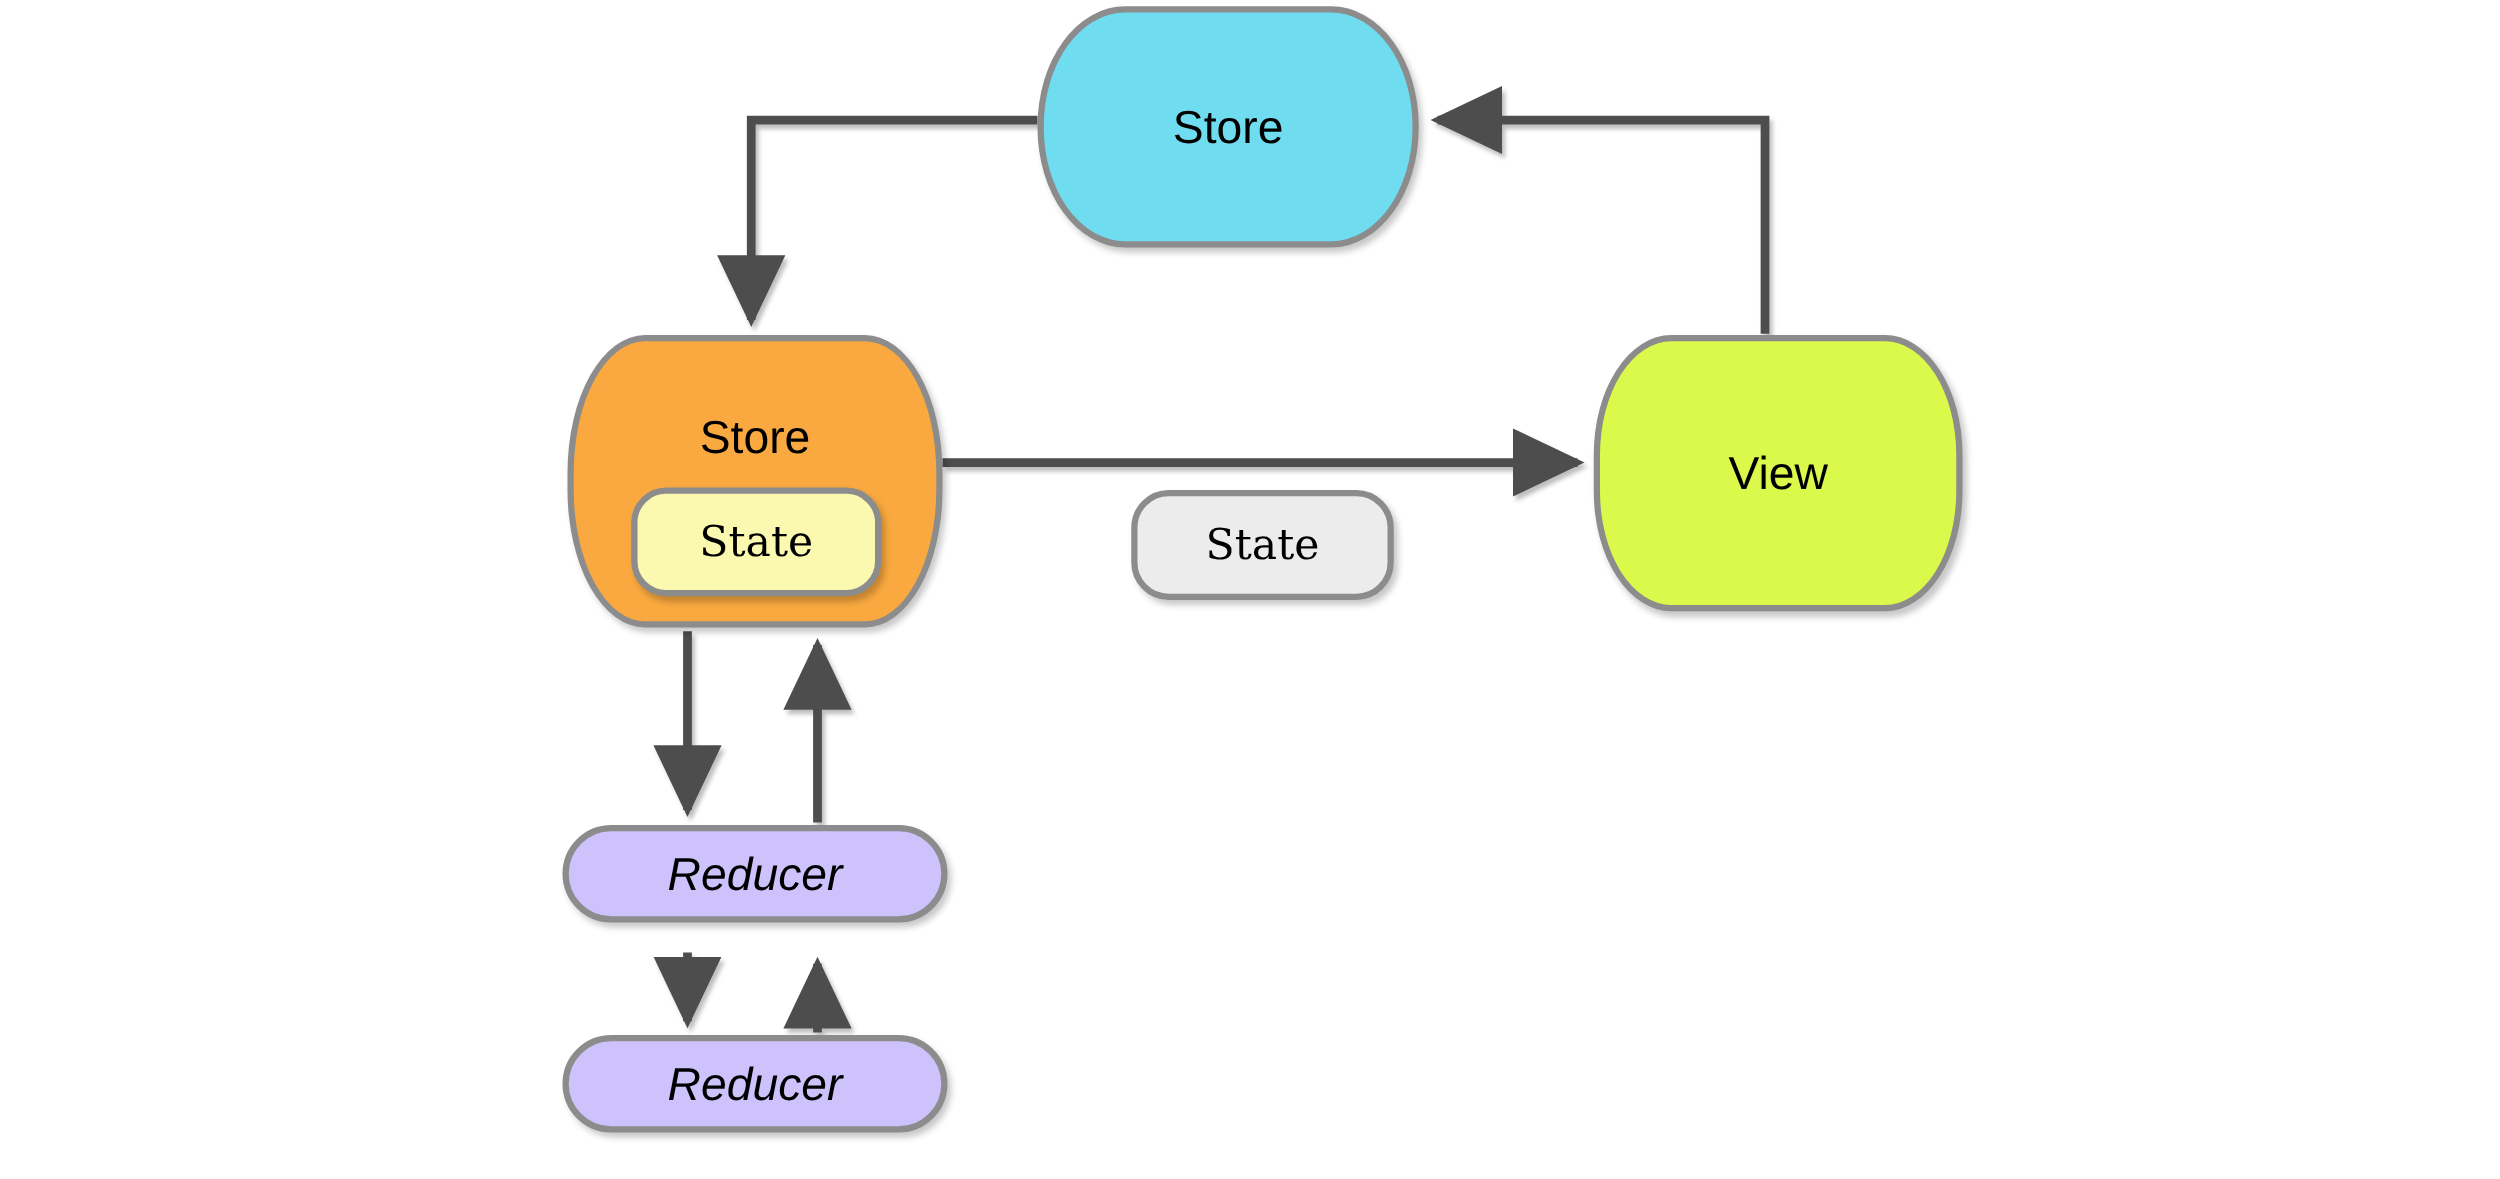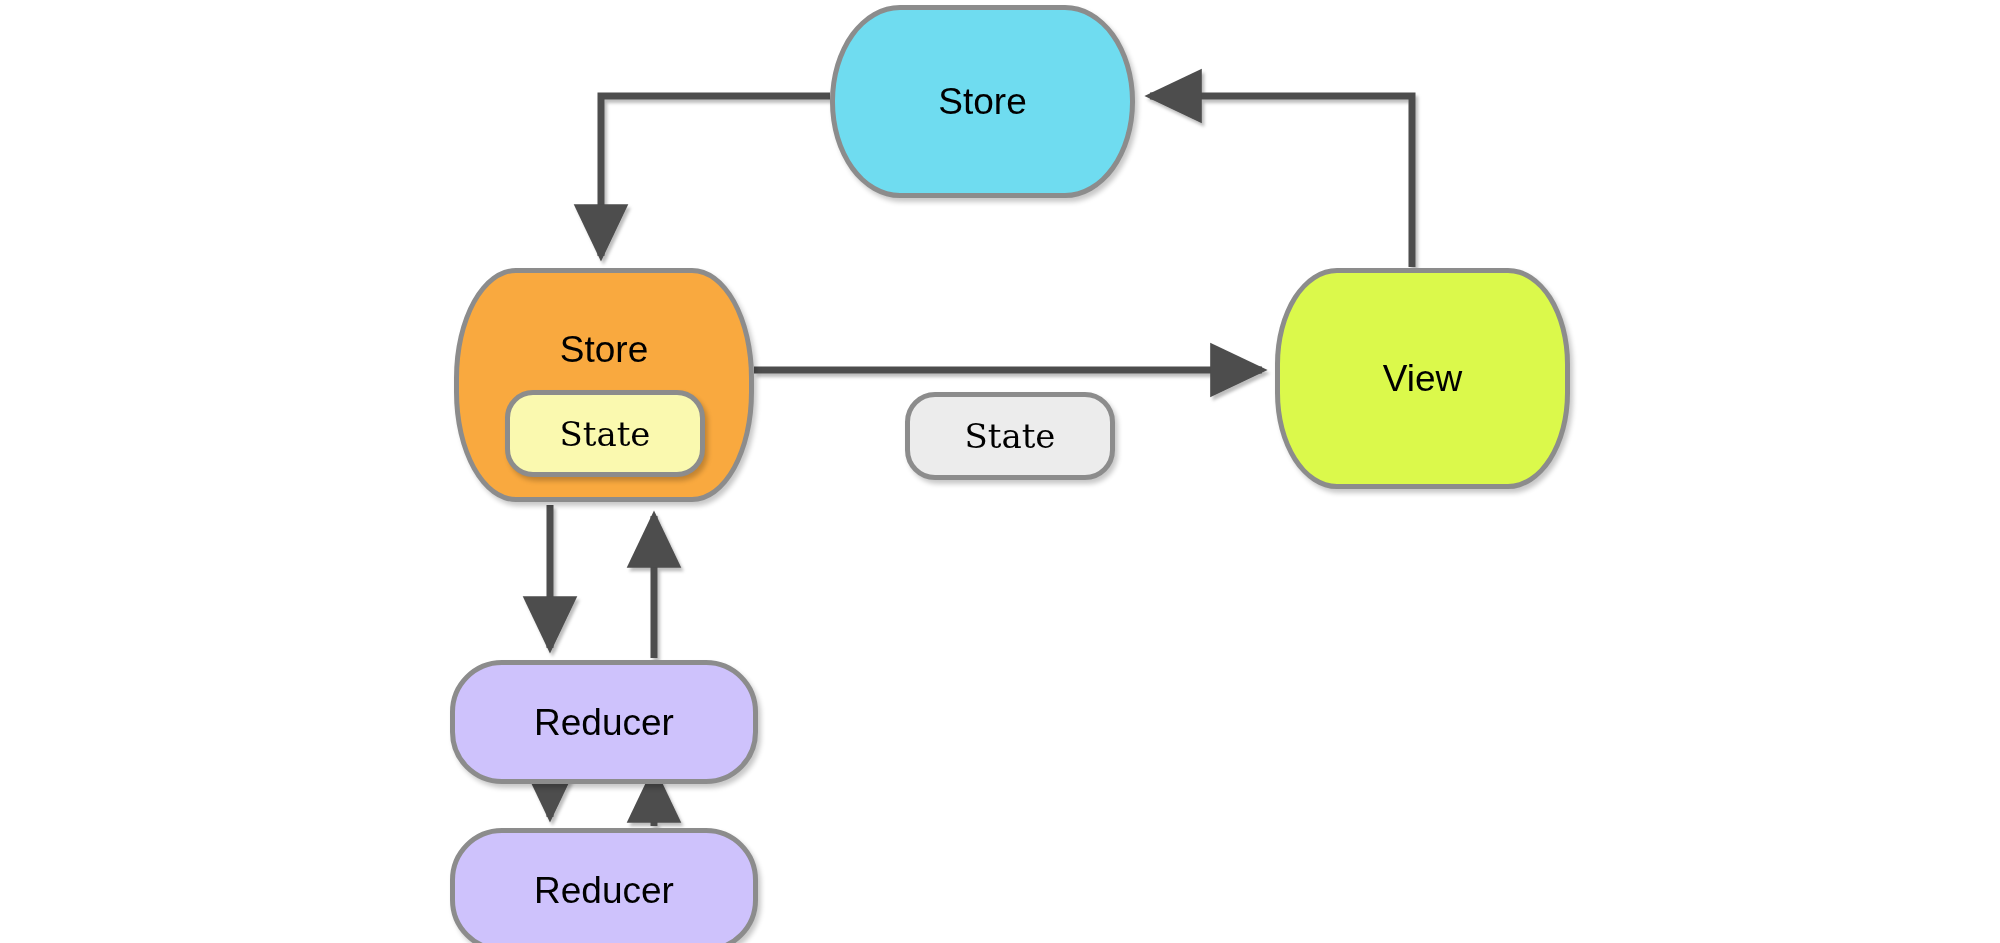--- a/index.html
+++ b/index.html
@@ -107,23 +107,24 @@
     border-radius: 30px;
   }
   #node-state-label .node-label {
     font-size: 34px;
     font-family: "DejaVu Serif", serif;
   }
   
   .reducer {
     left: 450px;
     width: 308px;
-    height: 124px;
+    height: 78px;
     background: #CEC2FC;
     border-radius: 52px;
+    font-style: italic;
   }
   .reducer .node-label { font-size: 37px; }
   #node-reducer-1 { top: 660px; }
   #node-reducer-2 { top: 828px; }
 </style>
 </head>
 <body>
 
 <div id="canvas">
 

